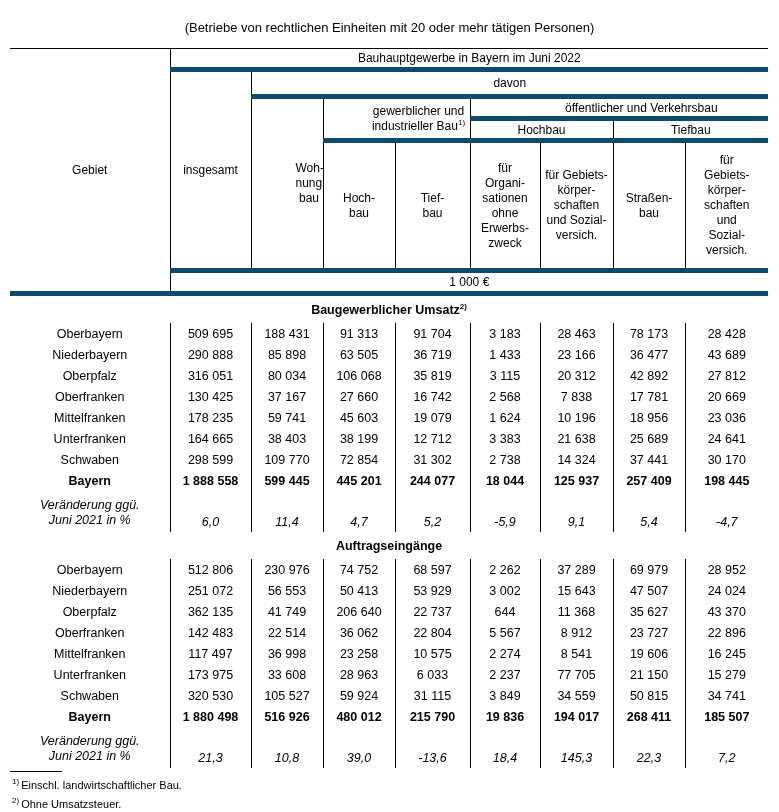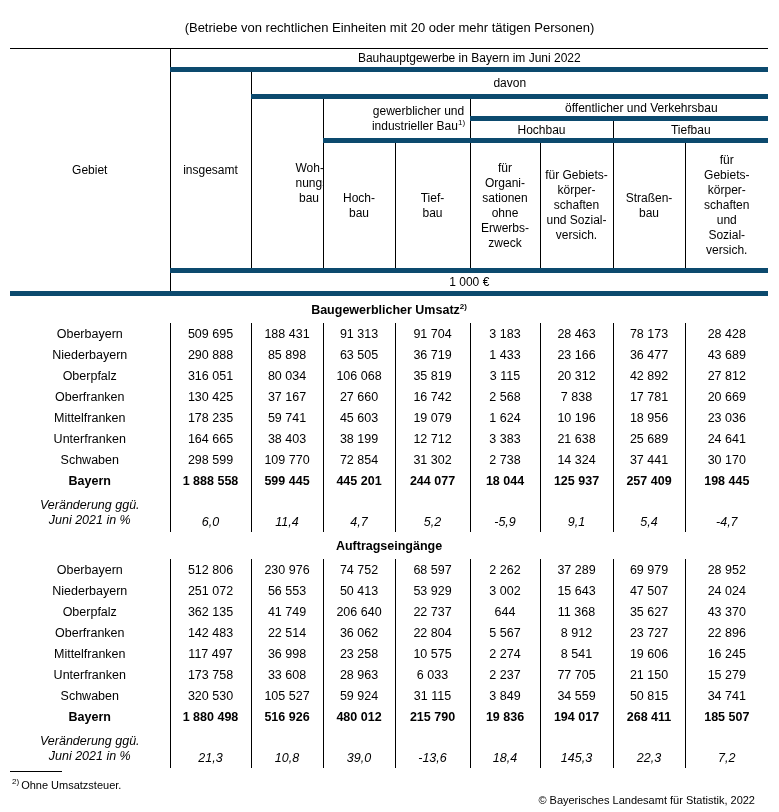--- a/index.html
+++ b/index.html
@@ -269,21 +269,21 @@
           <td class="num bl">36 998</td>
           <td class="num bl">23 258</td>
           <td class="num bl">10 575</td>
           <td class="num bl">2 274</td>
           <td class="num bl">8 541</td>
           <td class="num bl">19 606</td>
           <td class="num bl">16 245</td>
         </tr>
         <tr class="data">
           <td class="label">Unterfranken</td>
-          <td class="num bl">173 758</td>
+          <td class="num bl">173 975</td>
           <td class="num bl">33 608</td>
           <td class="num bl">28 963</td>
           <td class="num bl">6 033</td>
           <td class="num bl">2 237</td>
           <td class="num bl">77 705</td>
           <td class="num bl">21 150</td>
           <td class="num bl">15 279</td>
         </tr>
         <tr class="data">
           <td class="label">Schwaben</td>
@@ -316,15 +316,16 @@
           <td class="num bl">-13,6</td>
           <td class="num bl">18,4</td>
           <td class="num bl">145,3</td>
           <td class="num bl">22,3</td>
           <td class="num bl">7,2</td>
         </tr>
       </tbody>
   </table>
 
   <div class="fn-sep"></div>
+  <div class="footnote"><sup>1)</sup><span>Einschl. landwirtschaftlicher Bau.</span></div>
   <div class="footnote"><sup>2)</sup><span>Ohne Umsatzsteuer.</span></div>
   <div class="copyright">© Bayerisches Landesamt für Statistik, 2022</div>
 </div>
 
 </body></html>

